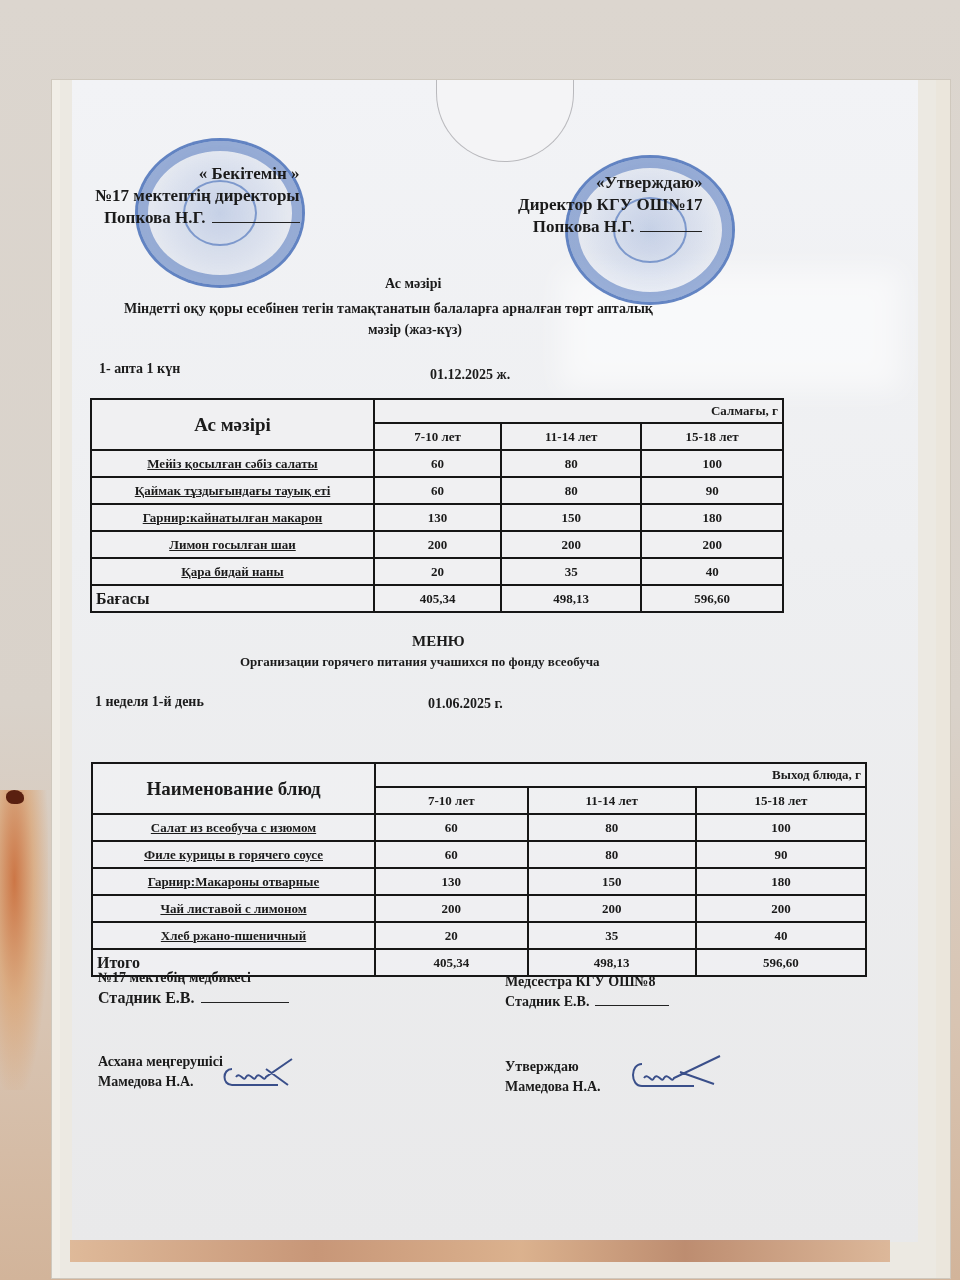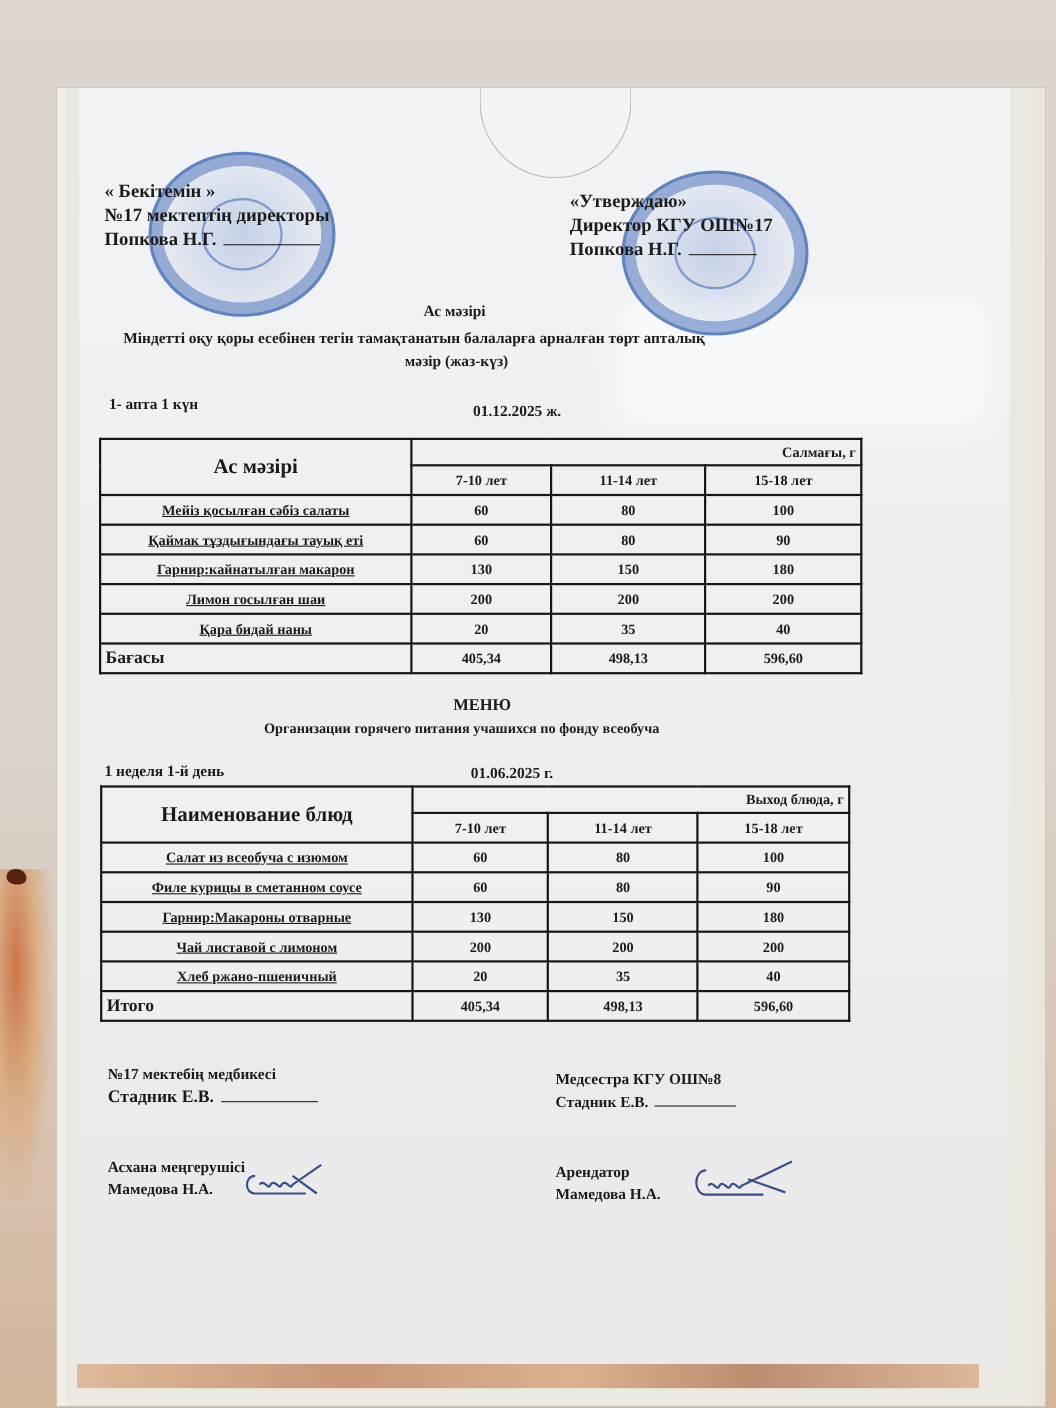--- a/index.html
+++ b/index.html
@@ -51,21 +51,21 @@
       background: radial-gradient(circle, rgba(70,110,190,0.25) 0%, rgba(70,110,190,0.12) 45%, rgba(70,110,190,0.05) 70%);
     }
     .stamp::after {
       content: ""; position: absolute; left: 50%; top: 50%; width: 70px; height: 62px;
       transform: translate(-50%,-50%); border-radius: 50%;
       border: 2px solid rgba(52,96,178,0.55);
     }
     .stamp-left { left: 135px; top: 138px; }
     .stamp-right { left: 565px; top: 155px; }
     .t { position: absolute; font-weight: bold; white-space: nowrap; }
-    .hdr { font-size: 17px; line-height: 22px; }
+    .hdr { font-size: 17px; line-height: 22px; text-align: right; }
     .title { font-size: 14px; text-align: center; }
     .sig { font-size: 14px; line-height: 20px; }
     .sig-lg { font-size: 16px; }
     .sign-line { display: inline-block; width: 88px; border-bottom: 1.5px solid #222; margin-left: 6px; height: 14px; vertical-align: baseline; }
     table.menu {
       position: absolute; border-collapse: collapse;
       background: rgba(240,240,242,0.9);
     }
     table.menu td, table.menu th {
       border: 2px solid #161616; font-weight: bold; text-align: center;
@@ -99,21 +99,21 @@
   <div>№17 мектептің директоры</div>
   <div><span>Попкова Н.Г.</span><span class="sign-line"></span></div>
 </div>
 <div class="t hdr" style="left:518px; top:172px;">
   <div>«Утверждаю»</div>
   <div>Директор КГУ ОШ№17</div>
   <div><span>Попкова Н.Г.</span><span class="sign-line" style="width:62px"></span></div>
 </div>
 
 <div class="t title" style="left:385px; top:276px;">Ас  мәзірі</div>
-<div class="t title" style="left:112px; top:301px;">Міндетті оқу қоры есебінен  тегін тамақтанатын балаларға арналған төрт  апталық</div>
+<div class="t title" style="left:124px; top:301px;">Міндетті оқу қоры есебінен  тегін тамақтанатын балаларға арналған төрт  апталық</div>
 <div class="t title" style="left:368px; top:322px;">мәзір (жаз-күз)</div>
 <div class="t title" style="left:99px; top:361px;">1- апта  1 күн</div>
 <div class="t title" style="left:430px; top:367px;">01.12.2025 ж.</div>
 
 <table class="menu" style="left:90px; top:398px; width:694px;">
   <tbody>
       <tr>
     <th class="dish-head" rowspan="2">Ас  мәзірі</th>
     <th class="group" colspan="3">Салмағы, г</th>
   </tr>
@@ -159,39 +159,39 @@
     <td>596,60</td>
   </tr>
 </tbody>
   </table>
 
 <div class="t" style="left:412px; top:633px; font-size:15px;">МЕНЮ</div>
 <div class="t title" style="left:240px; top:654px; font-size:13px;">Организации горячего питания учашихся по фонду всеобуча</div>
 <div class="t title" style="left:95px; top:694px;text-align:right;">1 неделя  1-й день</div>
 <div class="t title" style="left:428px; top:696px;">01.06.2025 г.</div>
 
-<table class="menu" style="left:91px; top:714px; width:682px;">
+<table class="menu" style="left:91px; top:762px; width:776px;">
   <tbody>
       <tr>
     <th class="dish-head" rowspan="2">Наименование блюд</th>
     <th class="group" colspan="3">Выход блюда, г</th>
   </tr>
   <tr>
     <th>7-10 лет</th>
     <th>11-14 лет</th>
     <th>15-18 лет</th>
   </tr>
   <tr>
     <td class="dish">Салат из всеобуча с изюмом</td>
     <td>60</td>
     <td>80</td>
     <td>100</td>
   </tr>
   <tr>
-    <td class="dish">Филе курицы в сметанном соусе</td>
+    <td class="dish">Филе курицы в горячего соусе</td>
     <td>60</td>
     <td>80</td>
     <td>90</td>
   </tr>
   <tr>
     <td class="dish">Гарнир:Макароны отварные</td>
     <td>130</td>
     <td>150</td>
     <td>180</td>
   </tr>
@@ -229,20 +229,20 @@
   <div>Асхана меңгерушісі</div>
   <div>Мамедова Н.А.</div>
 </div>
 <div class="signature" style="left:218px; top:1055px;">
   <svg viewBox="0 0 80 36">
       <path d="M14 14 C4 14 4 30 14 30 L60 30 M18 22 c4-6 8 6 10 0 c4-6 8 6 10 0 c4-6 8 6 10 0 L74 4 M48 14 L70 30" fill="none" stroke="#3a4f8a" stroke-width="2"></path>
     </svg>
 </div>
 
 <div class="t sig" style="left:505px; top:1057px;">
-  <div>Арендатор</div>
+  <div>Утверждаю</div>
   <div>Мамедова Н.А.</div>
 </div>
 <div class="signature" style="left:624px; top:1054px; width:100px;">
   <svg viewBox="0 0 100 36">
       <path d="M18 10 C6 10 6 32 18 32 L70 32 M20 24 c4-6 8 6 10 0 c4-6 8 6 10 0 c4-6 8 6 10 0 L96 2 M56 18 L90 30" fill="none" stroke="#3a4f8a" stroke-width="2"></path>
     </svg>
 </div>
 
 </body></html>

